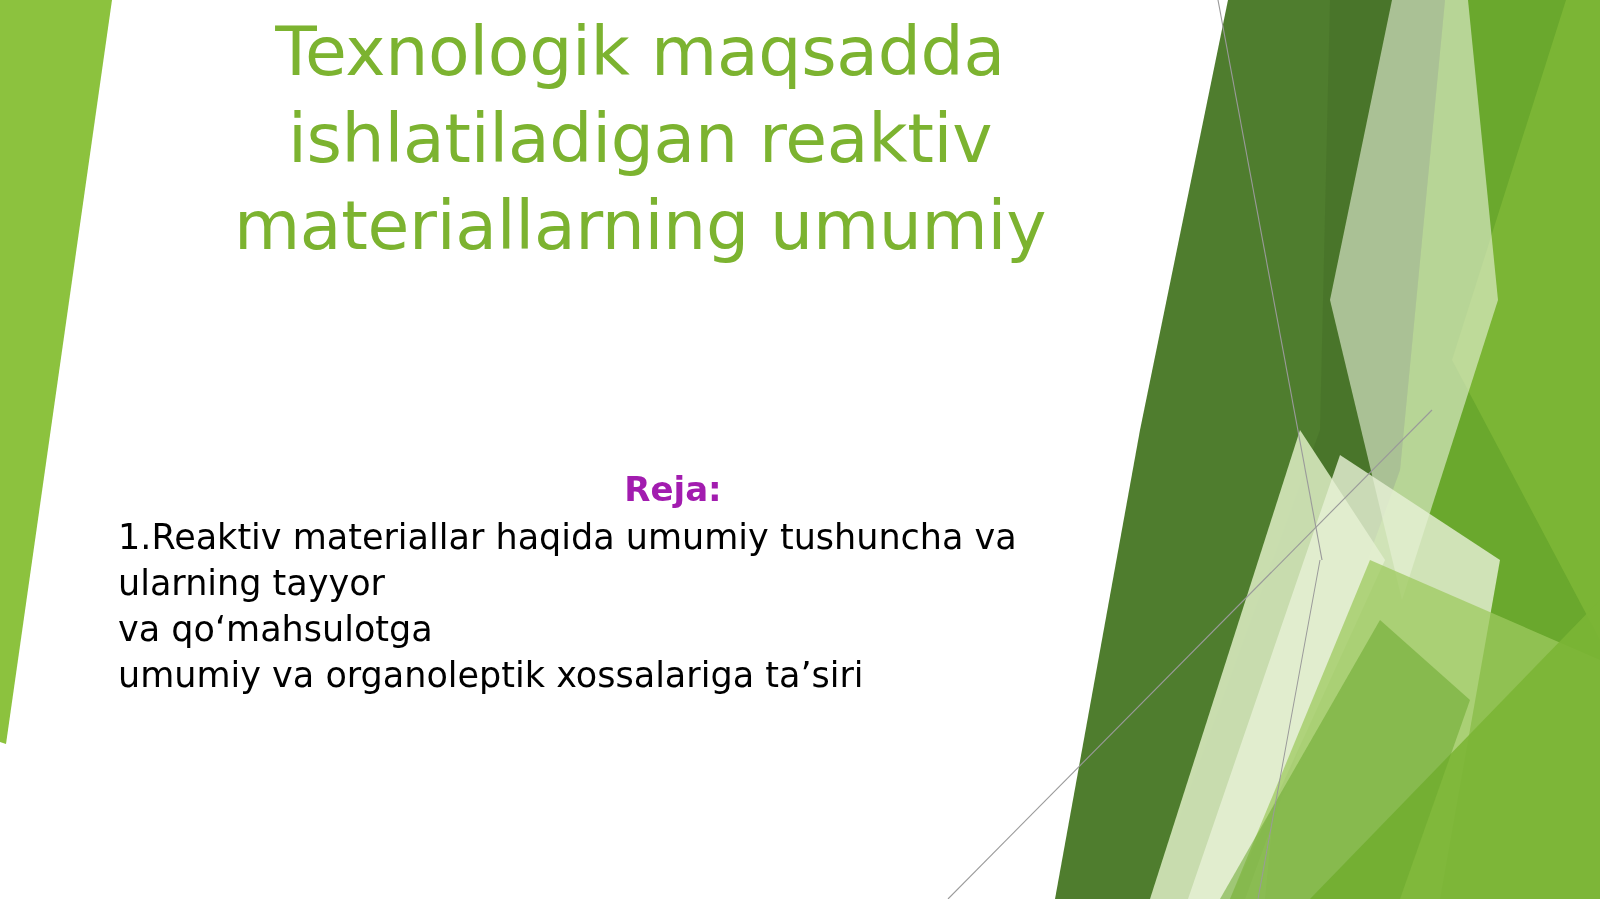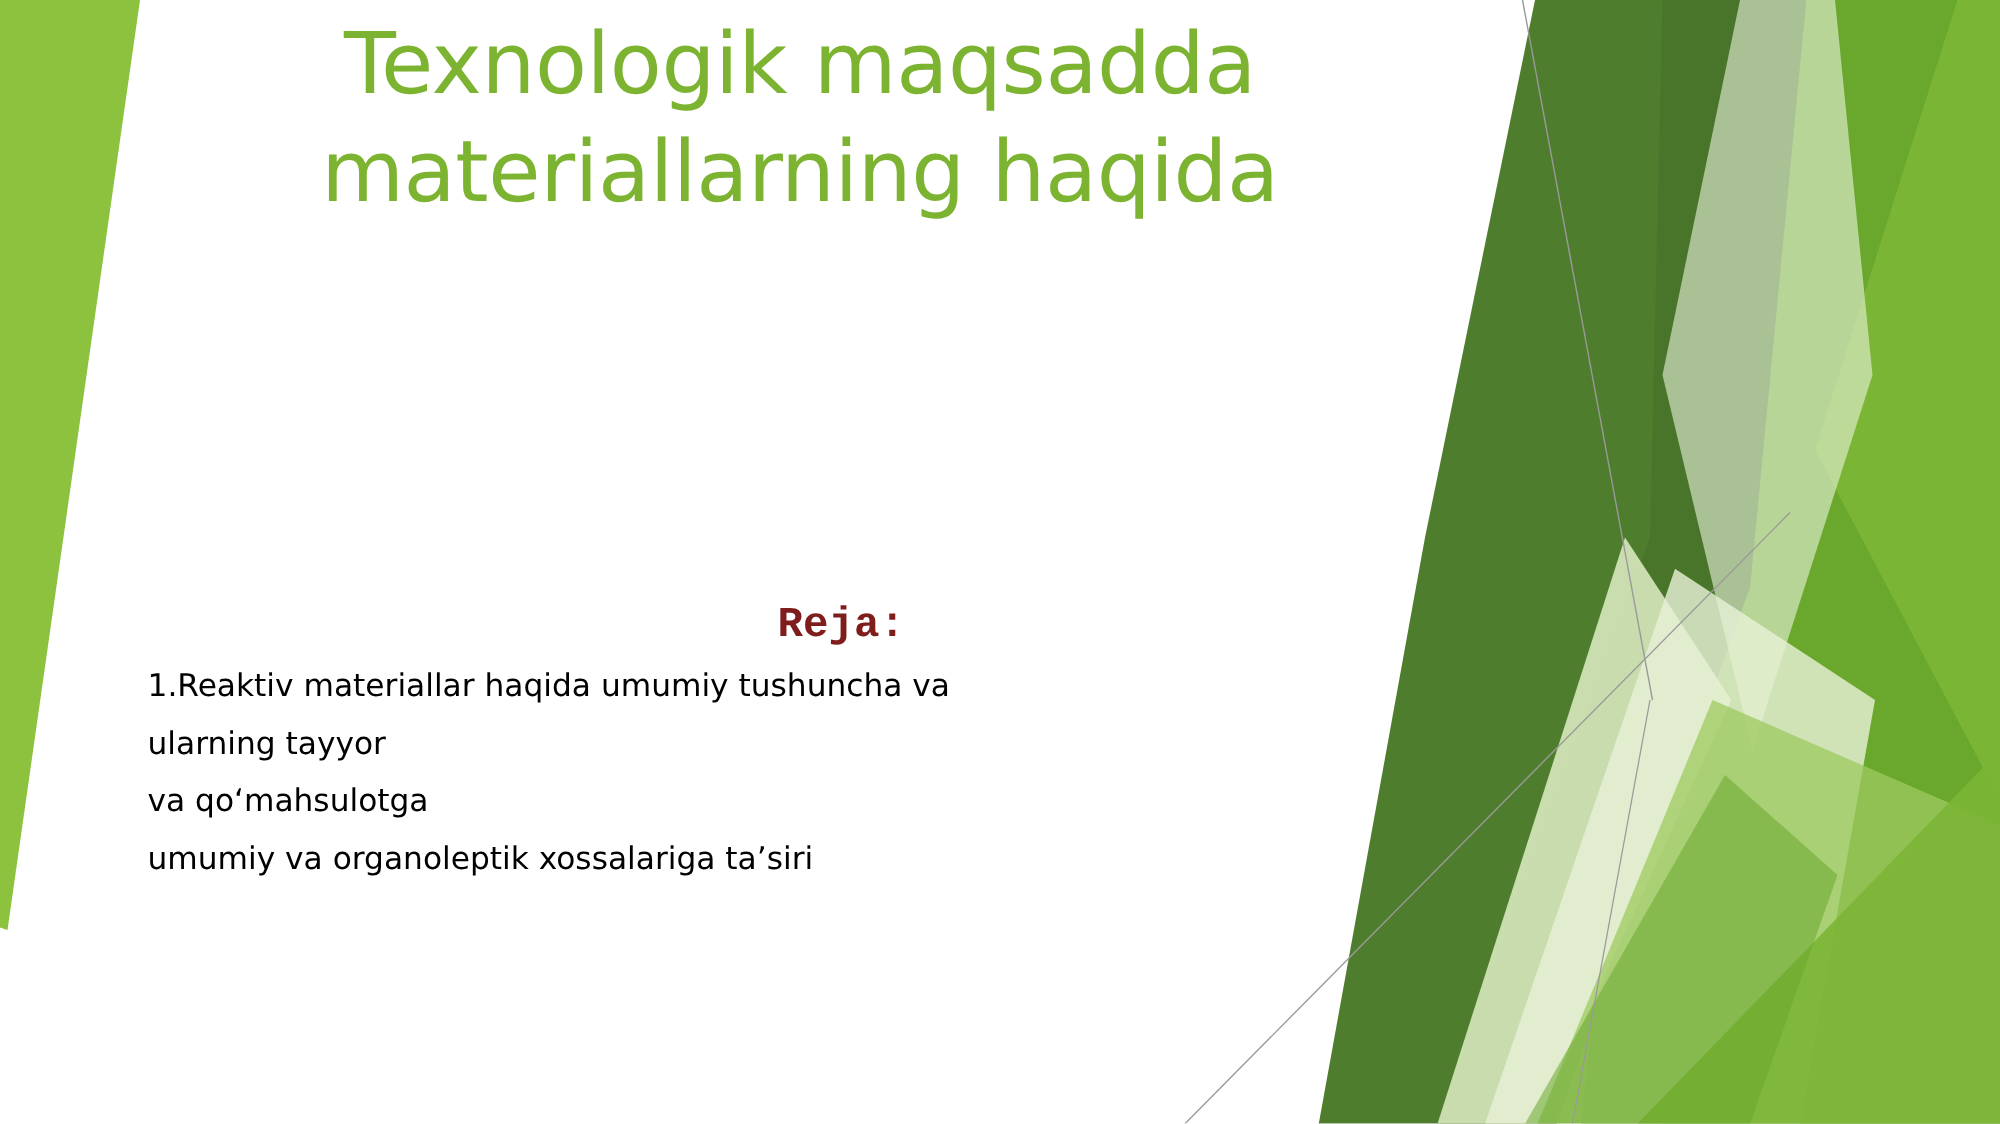--- a/index.html
+++ b/index.html
@@ -56,29 +56,28 @@
 
   #body-block {
     position: absolute;
     left: 118px;
     top: 466px;
     width: 1110px;
   }
   #reja-heading {
     font-size: 34px;
     font-weight: bold;
-    color: #7f1d1d;
+    color: #a21caf;
     text-align: center;
     line-height: 46px;
-    margin: 12px 0 2px 0;
+    margin: 0 0 2px 0;
     padding-right: 0px;
-    font-family: Liberation Mono, monospace;
   }
   .body-para {
-    font-size: 25px;
+    font-size: 35px;
     line-height: 46px;
     color: #000000;
     margin: 0;
     white-space: nowrap;
   }
 </style>
 </head>
 <body>
 
 <div id="slide">
@@ -113,21 +112,22 @@
   <svg id="deco-lines" viewBox="0 0 1600 899" preserveAspectRatio="none">
     <line x1="1218" y1="0" x2="1322" y2="560" stroke="#9a9a9a" stroke-width="1.1"></line>
     <line x1="1432" y1="410" x2="948" y2="899" stroke="#9a9a9a" stroke-width="1.1"></line>
     <line x1="1320" y1="560" x2="1258" y2="899" stroke="#9a9a9a" stroke-width="1"></line>
   </svg>
 
   <div id="content">
 
     <div id="title-block" style="color:#7cb330">
       <div class="title-line">Texnologik maqsadda</div>
-      <div class="title-line">materiallarning haqida</div>
+      <div class="title-line">ishlatiladigan reaktiv</div>
+      <div class="title-line">materiallarning umumiy</div>
     </div>
 
     <div id="body-block">
       <div id="reja-heading">Reja:</div>
       <p class="body-para">1.Reaktiv materiallar haqida umumiy tushuncha va</p>
       <p class="body-para">ularning tayyor</p>
       <p class="body-para">va qo‘mahsulotga</p>
       <p class="body-para">umumiy va organoleptik xossalariga ta’siri</p>
     </div>
 

